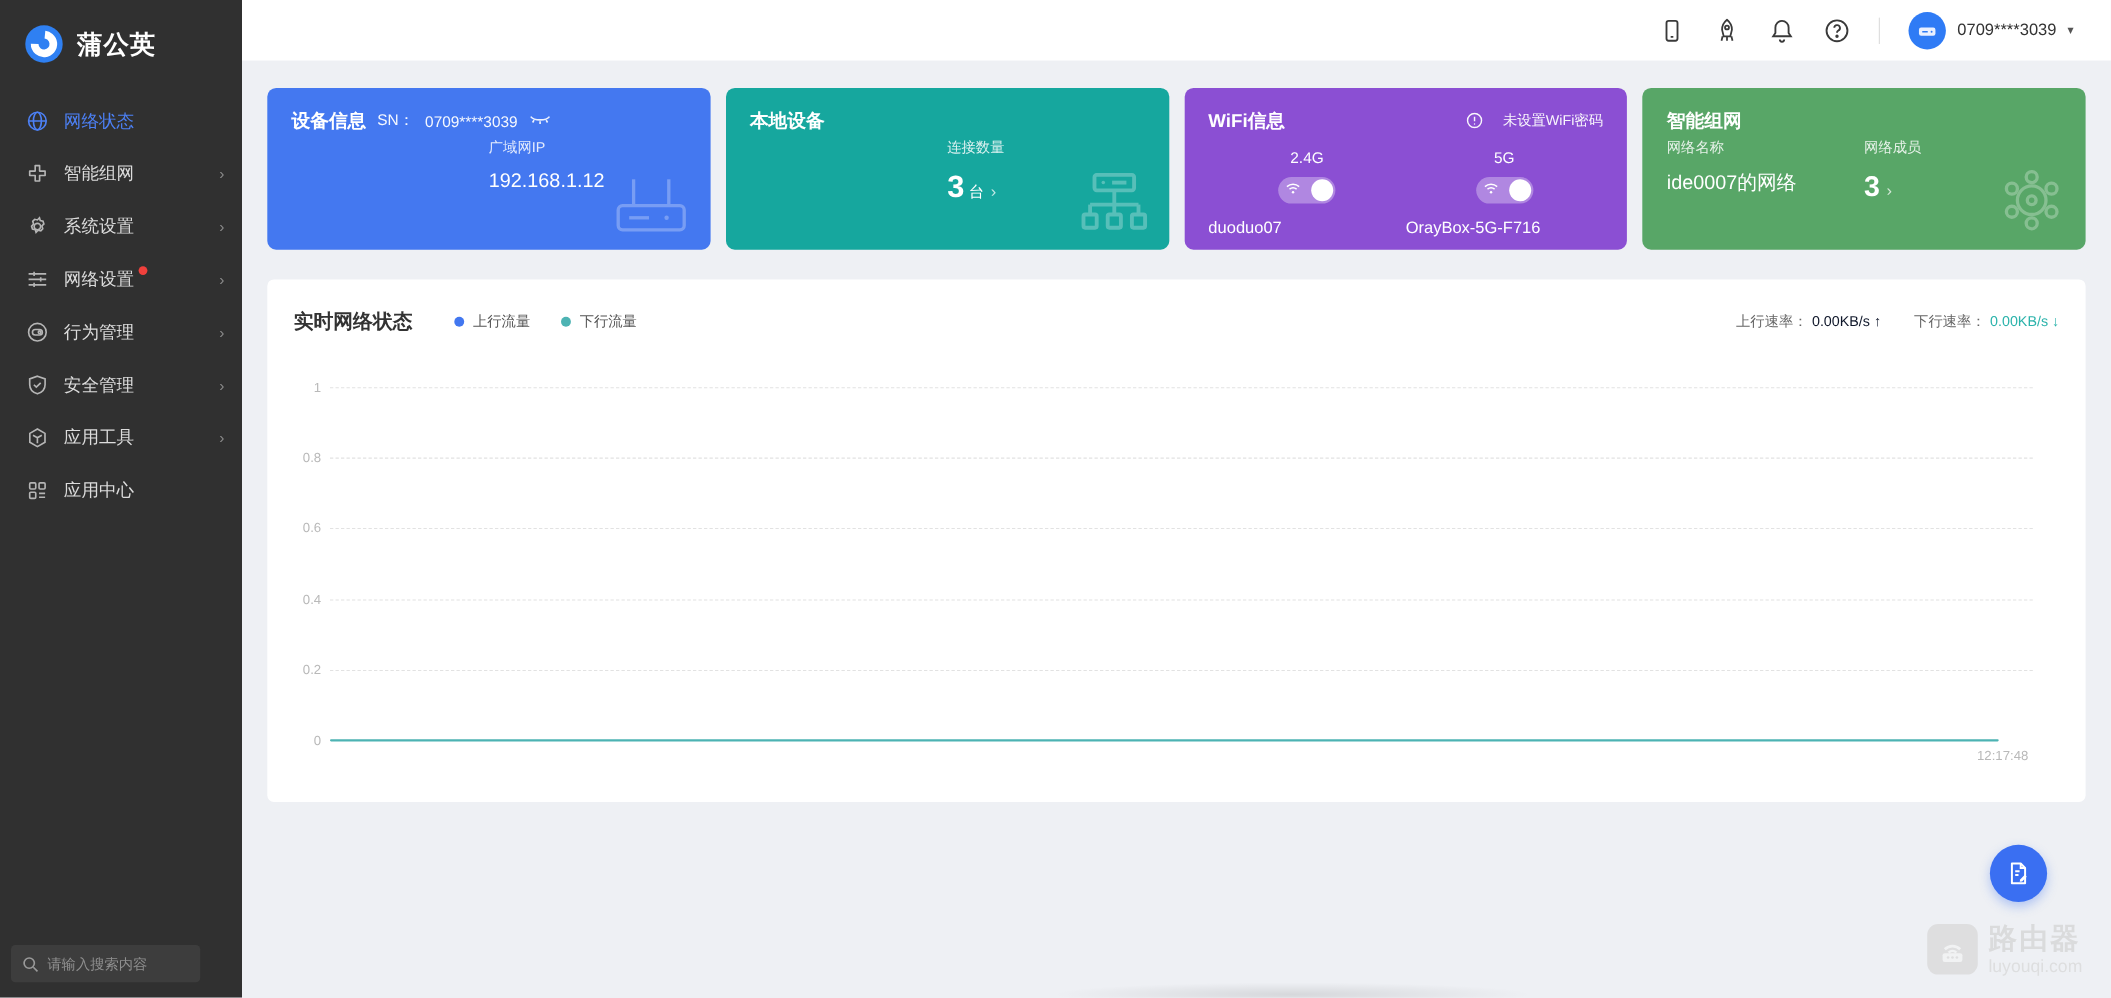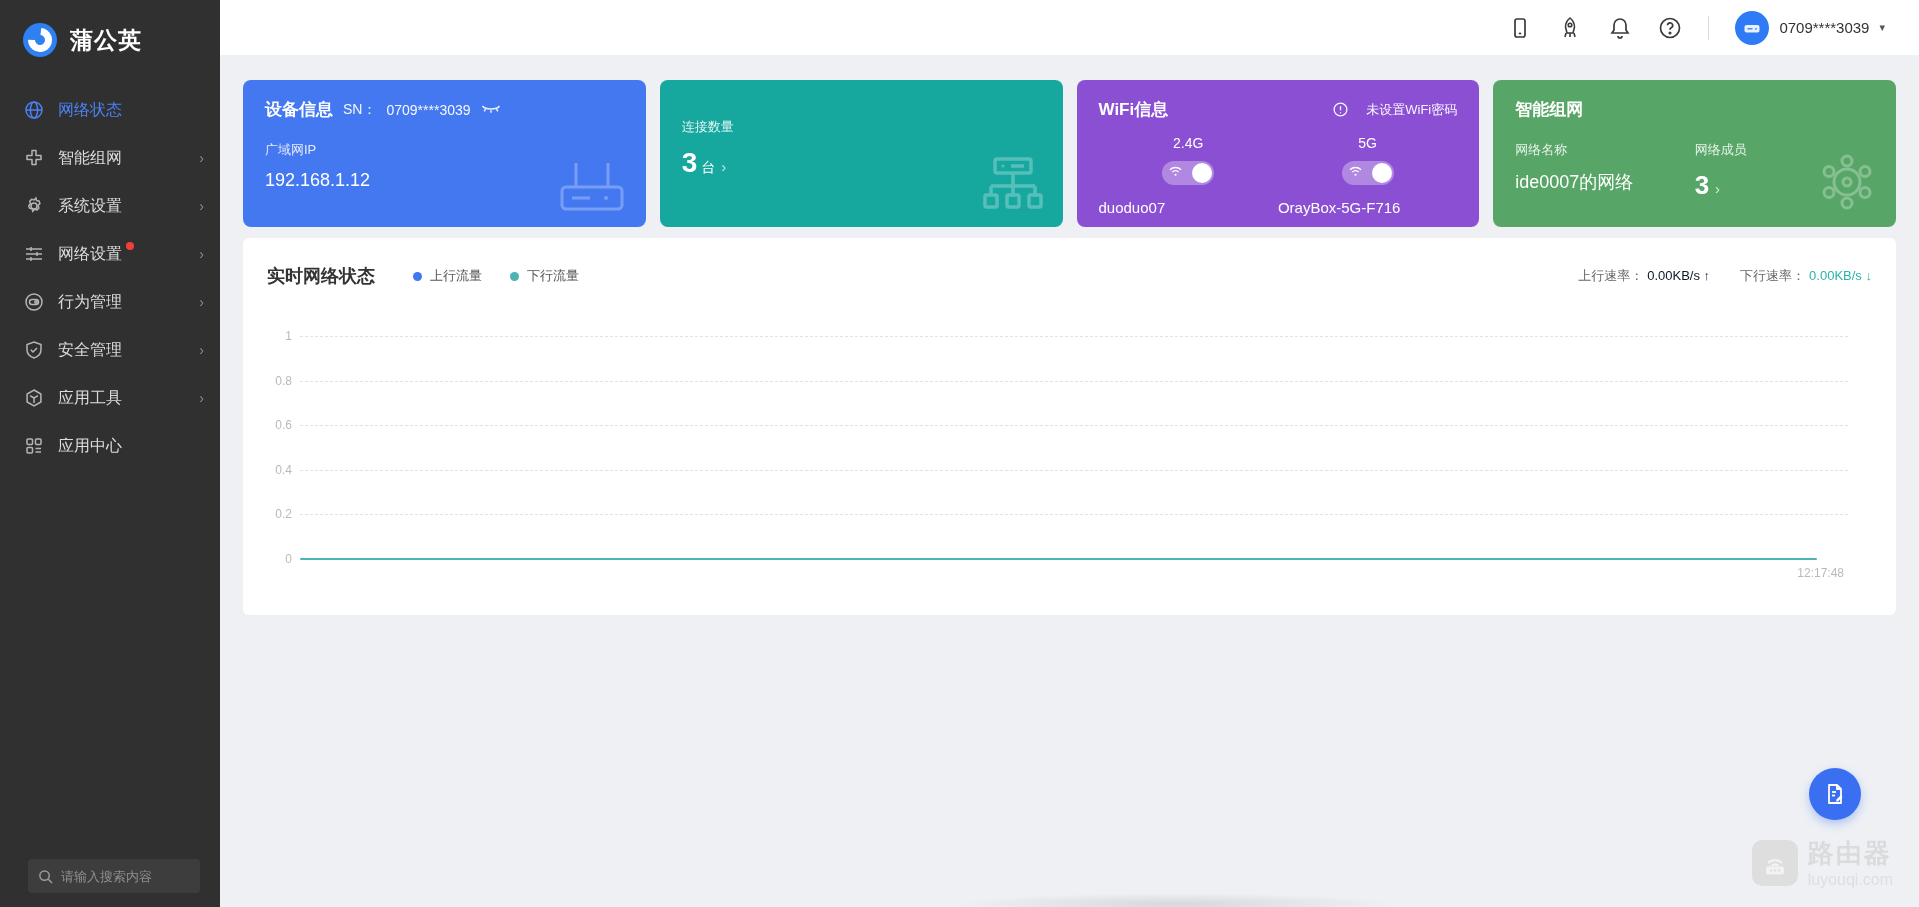--- a/index.html
+++ b/index.html
@@ -10,21 +10,21 @@
   .sidebar { width:220px; background:#303030; color:#e3e3e3; flex-shrink:0; position:relative; display:flex; flex-direction:column; }
   .logo-row { display:flex; align-items:center; gap:12px; padding:16px 0 0 22px; height:64px; }
   .logo-mark { width:36px; height:36px; flex-shrink:0; }
   .logo-text { font-size:23px; font-weight:bold; color:#ffffff; letter-spacing:1px; }
   .nav { margin-top:22px; }
   .nav-item { display:flex; align-items:center; height:48px; padding:0 16px 0 24px; cursor:pointer; font-size:16px; color:#dcdcdc; position:relative; }
   .nav-item .nicon { width:20px; height:20px; margin-right:14px; color:#b5b5b5; flex-shrink:0; }
   .nav-item.active, .nav-item.active .nicon { color:#4c80f5; }
   .nav-item .chev { margin-left:auto; color:#8a8a8a; font-size:14px; }
   .red-dot { position:absolute; width:8px; height:8px; background:#f0403c; border-radius:50%; left:126px; top:12px; }
-  .side-search { position:absolute; bottom:14px; left:28px; width:172px; height:34px; background:#3d3d3d; border-radius:4px; display:flex; align-items:center; padding:0 10px; gap:8px; }
+  .side-search { position:absolute; bottom:14px; left:10px; width:172px; height:34px; background:#3d3d3d; border-radius:4px; display:flex; align-items:center; padding:0 10px; gap:8px; }
   .side-search input { background:transparent; border:none; outline:none; color:#cfcfcf; font-size:13px; width:100%; font-family:inherit; }
   .side-search input::placeholder { color:#8f8f8f; }
   .side-search svg { color:#9a9a9a; flex-shrink:0; }
 
   
   .main { flex:1; display:flex; flex-direction:column; position:relative; }
   .topbar { height:55px; background:#ffffff; display:flex; align-items:center; justify-content:flex-end; padding-right:34px; gap:26px; flex-shrink:0; }
   .tb-icon { width:24px; height:24px; color:#3a3a3a; cursor:pointer; }
   .tb-divider { width:1px; height:24px; background:#dcdcdc; }
   .account { display:flex; align-items:center; gap:10px; cursor:pointer; }
@@ -34,39 +34,39 @@
 
   .content { flex:1; padding:25px 23px 0 23px; position:relative; }
 
   
   .cards { display:grid; grid-template-columns:repeat(4,1fr); gap:14px; }
   .card { height:147px; border-radius:8px; color:#fff; padding:18px 22px; position:relative; overflow:hidden; }
   .card-title-row { display:flex; align-items:center; gap:10px; }
   .card-title { font-size:17px; font-weight:bold; }
   .sn-text { font-size:14px; opacity:.95; }
   .eye { opacity:.9; cursor:pointer; }
-  .card-cols { display:flex; margin-top:20px; }
+  .card-cols { display:flex; margin-top:4px;justify-content:flex-end; }
   .card-col { width:50%; }
   .c-label { font-size:13px; opacity:.85; }
   .c-value { font-size:18px; margin-top:11px; }
   .big-num { font-size:28px; font-weight:bold; }
   .unit { font-size:14px; font-weight:normal; margin-left:4px; }
   .chev-w { font-size:15px; color:rgba(255,255,255,.75); margin-left:6px; cursor:pointer; }
   .card-art { position:absolute; right:18px; bottom:14px; opacity:.28; color:#fff; }
   .wifi-warn { margin-left:auto; display:flex; align-items:center; gap:18px; font-size:13px; opacity:.95; }
   .wifi-rows { display:flex; margin-top:14px; }
   .wifi-col { width:50%; }
   .band-row { display:flex; align-items:center; gap:10px; font-size:14px;flex-direction:column; }
   .toggle { width:52px; height:24px; border-radius:12px; background:rgba(255,255,255,.32); position:relative; cursor:pointer; }
   .toggle .knob { position:absolute; right:2px; top:2px; width:20px; height:20px; border-radius:50%; background:#fff; }
   .toggle svg { position:absolute; left:7px; top:5px; }
   .ssid { font-size:15px; margin-top:14px; }
 
   
-  .chart-card { background:#fff; border-radius:6px; margin-top:11px; height:377px; position:relative; }
+  .chart-card { background:#fff; border-radius:6px; margin-top:27px; height:475px; position:relative; }
   .chart-head { display:flex; align-items:center; padding:26px 24px 0 24px; }
   .chart-title { font-size:18px; font-weight:bold; color:#333; }
   .legend { display:flex; align-items:center; gap:28px; margin-left:38px; }
   .legend-item { display:flex; align-items:center; gap:8px; font-size:13px; color:#555; }
   .dot { width:9px; height:9px; border-radius:50%; }
   .rates { margin-left:auto; display:flex; gap:30px; font-size:13px; }
   .rate-label { color:#666; }
   .rate-val { margin-left:4px; }
   .plot { position:absolute; left:57px; right:48px; top:98px; bottom:56px; }
   .gridline { position:absolute; left:0; right:0; height:0; border-top:1px dashed #e2e2e2; }
@@ -238,20 +238,23 @@
           <svg class="card-art" width="72" height="52" viewBox="0 0 72 52" fill="none" stroke="#ffffff" stroke-width="3">
               <line x1="20" y1="2" x2="20" y2="26"></line>
               <line x1="52" y1="2" x2="52" y2="26"></line>
               <rect x="6" y="26" width="60" height="22" rx="4"></rect>
               <line x1="16" y1="37" x2="34" y2="37"></line>
               <circle cx="50" cy="37" r="2" fill="#fff" stroke="none"></circle>
             </svg>
         </div>
 
         <div class="card" style="background: rgb(22, 167, 158);">
+          <div class="card-title-row">
+            <span class="card-title">本地设备</span>
+          </div>
           <div class="card-cols">
             <div class="card-col">
               <div class="c-label">连接数量</div>
               <div class="c-value">
                 <span class="big-num">3</span><span class="unit">台</span><span class="chev-w">›</span>
               </div>
             </div>
           </div>
           <svg class="card-art" width="64" height="58" viewBox="0 0 64 58" fill="none" stroke="#ffffff" stroke-width="3.5">
               <rect x="14" y="4" width="36" height="14" rx="2"></rect>

